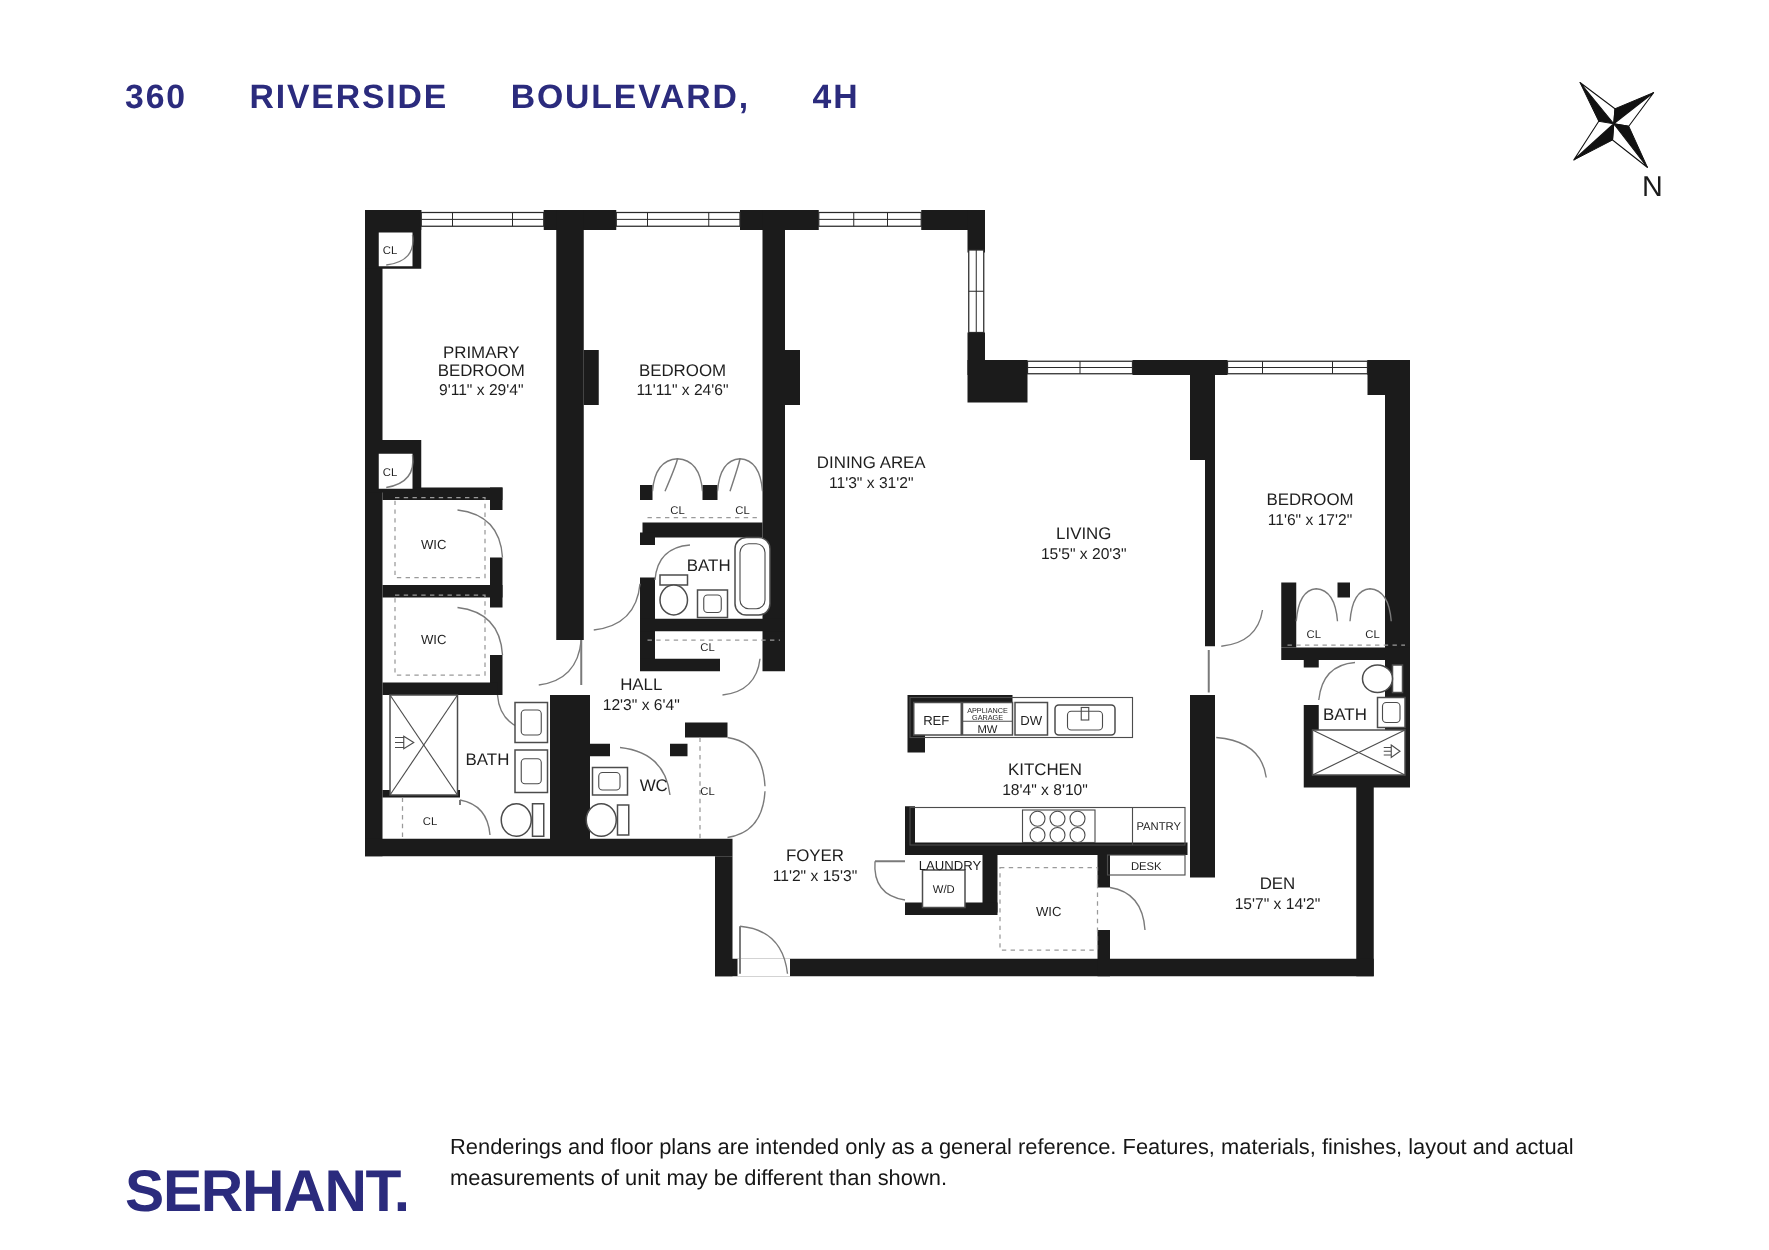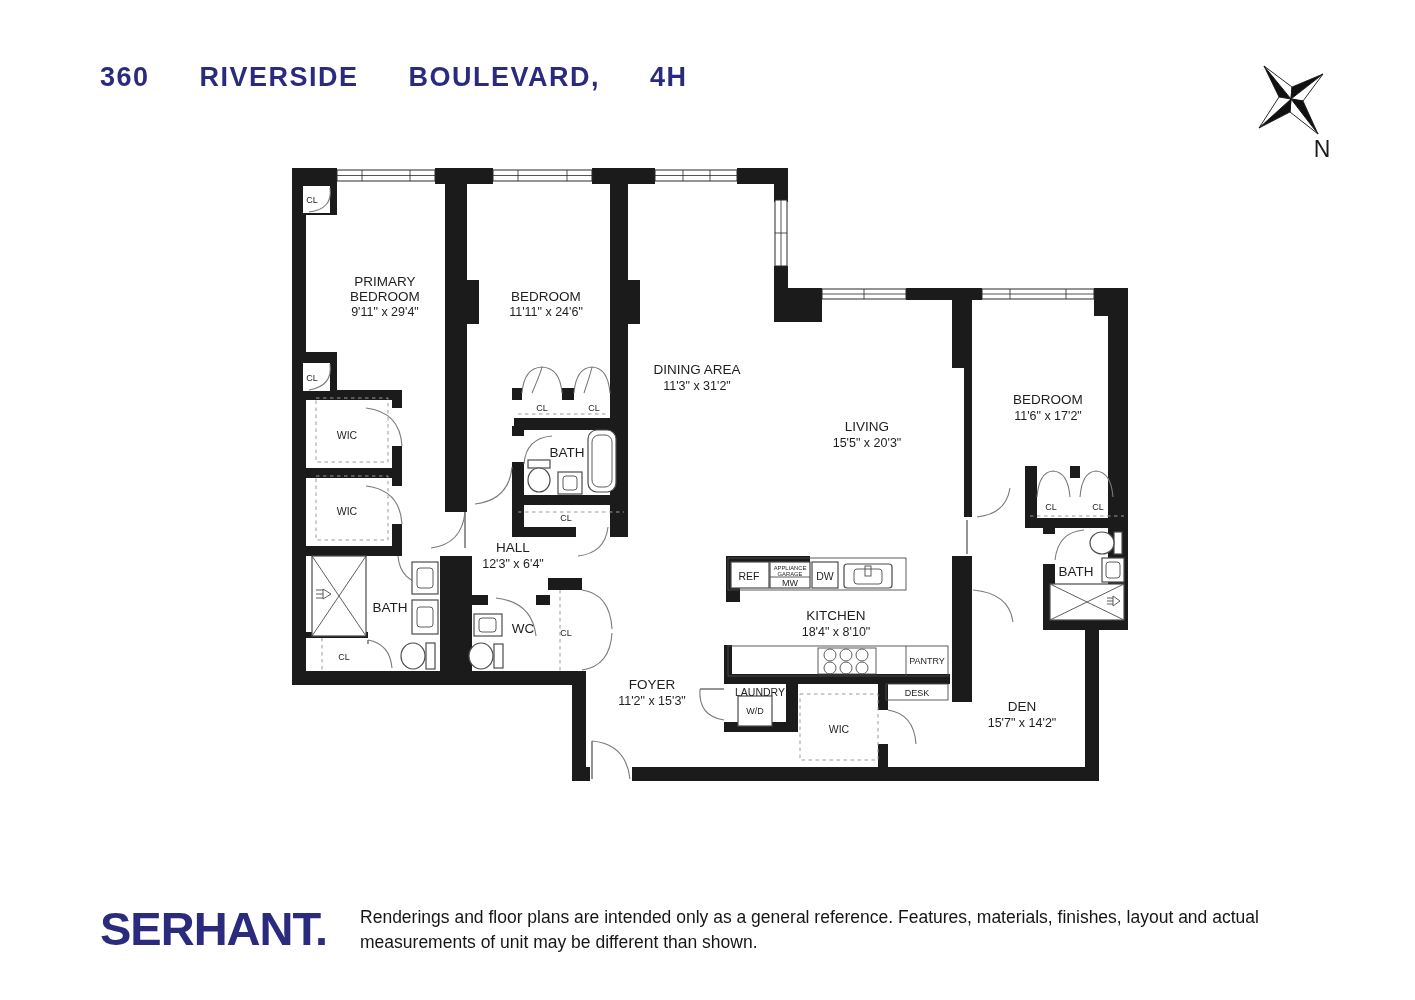--- a/index.html
+++ b/index.html
@@ -6,21 +6,21 @@
   body{width:1415px;height:1000px;position:relative;font-family:"Liberation Sans",sans-serif;overflow:hidden;}
   .page-title{
     position:absolute;left:100px;top:62px;
     font-size:27px;font-weight:bold;letter-spacing:1.5px;word-spacing:16px;
     color:#2b2b7d;white-space:pre;
   }
   .plan-svg{position:absolute;left:0;top:0;}
   .footer{position:absolute;left:100px;top:905px;width:1230px;display:flex;align-items:flex-start;}
   .logo{
     font-size:47px;font-weight:800;color:#2b2b7d;letter-spacing:-1px;
-    line-height:1.0;margin-top:0;flex:0 0 auto;
+    line-height:1.0;margin-top:24px;flex:0 0 auto;
   }
   .disclaimer{
     margin-left:33px;font-size:17.5px;line-height:1.45;color:#161616;max-width:975px;
   }
   
   .wall{fill:#1b1b1b;stroke:none;}
   .win{fill:#ffffff;stroke:#2a2a2a;stroke-width:1;}
   .winline{stroke:#2a2a2a;stroke-width:0.8;fill:none;}
   .door{stroke:#7a7a7a;stroke-width:1.1;fill:none;}
   .leaf{stroke:#7a7a7a;stroke-width:1.6;fill:none;}

